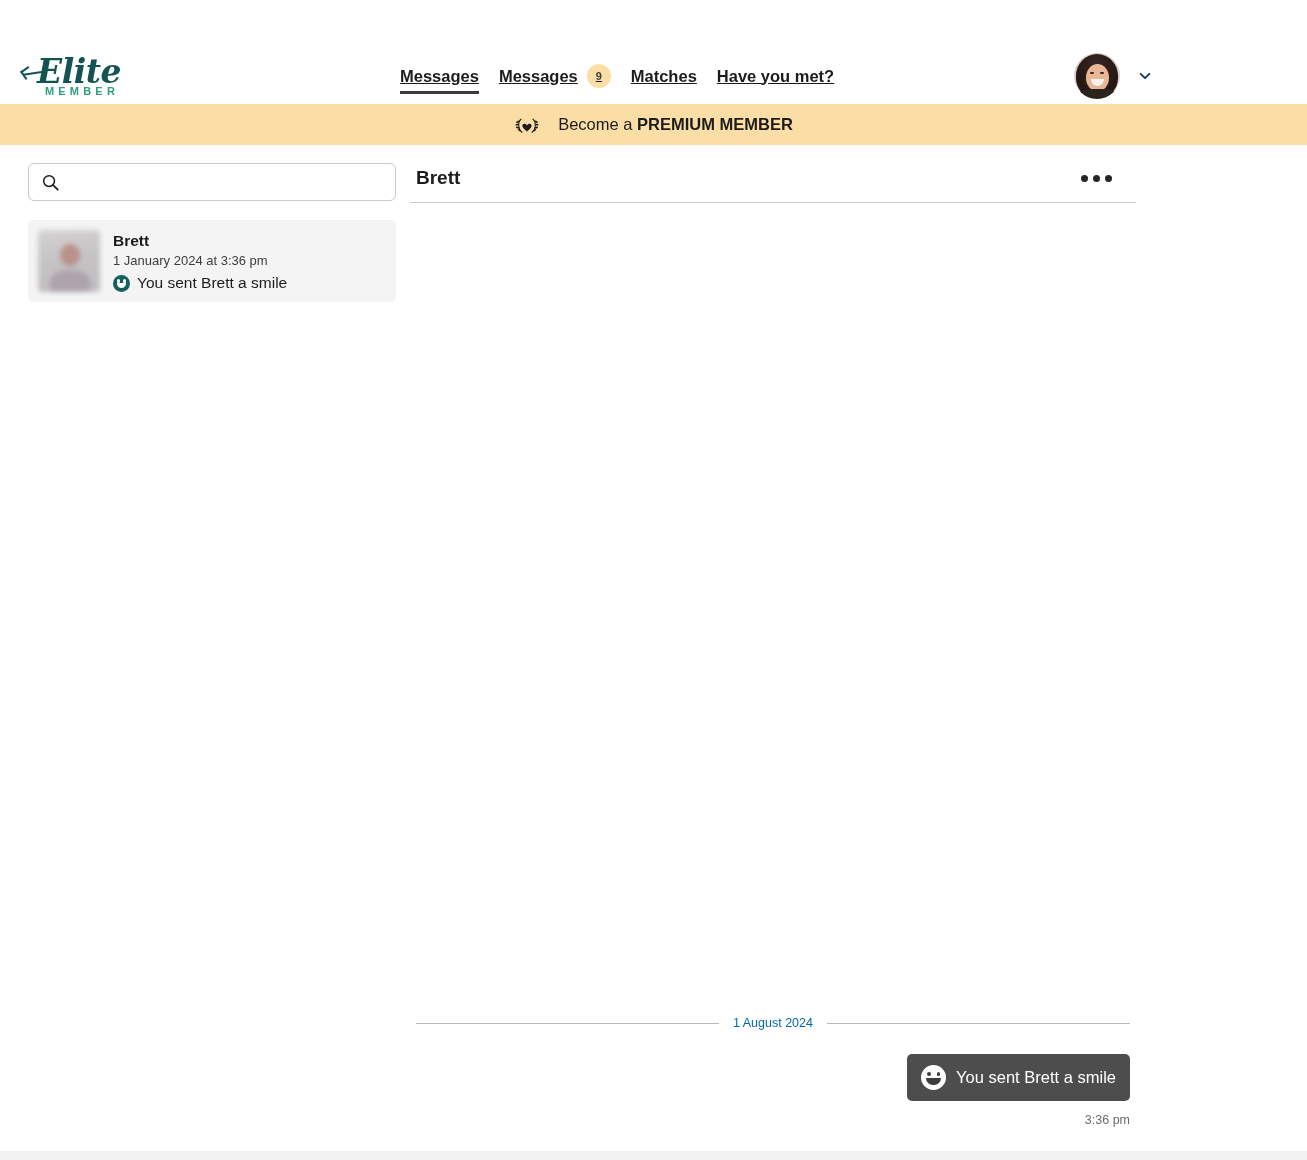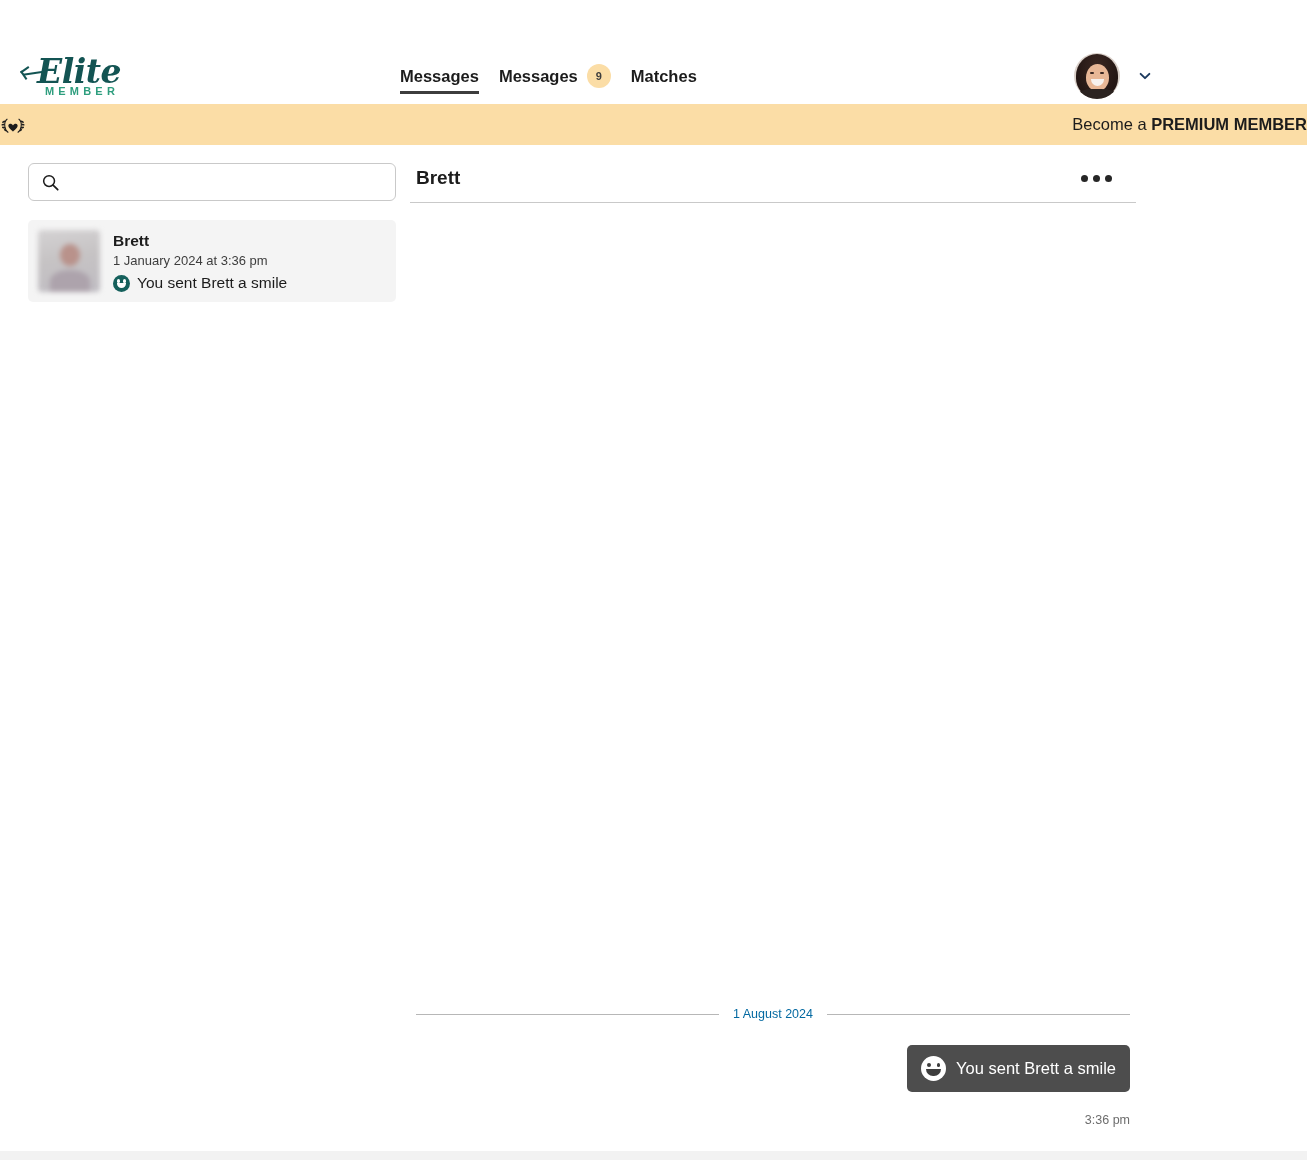--- a/index.html
+++ b/index.html
@@ -84,20 +84,21 @@
     font-weight: 700;
     color: #1c1c1c;
     padding: 0 0 0 0;
     margin-right: 20px;
     height: 56px;
     display: flex;
     align-items: center;
     cursor: pointer;
     position: relative;
     white-space: nowrap;
+    text-decoration: underline;
   }
   .nav-item.active::after {
     content: "";
     position: absolute;
     left: 0;
     right: 0;
     bottom: 10px;
     height: 3px;
     background: #3d3d3d;
   }
@@ -178,21 +179,21 @@
     cursor: pointer;
     flex: none;
   }
 
   
   .banner {
     height: 41px;
     background: #fbdda6;
     display: flex;
     align-items: center;
-    justify-content: space-between;
+    justify-content: center;
     gap: 18px;
   }
   .banner-text {
     font-size: 16.5px;
     color: #1c1c1c;
   }
   .banner-text b { font-weight: 700; }
   .laurel { width: 26px; height: 20px; }
 
   
@@ -404,21 +405,21 @@
   .smiley-lg .m {
     position: absolute;
     left: 5px; top: 12.5px;
     width: 15px; height: 7px;
     border-radius: 0 0 14px 14px;
     background: #3d3d3d;
   }
   .msg-time {
     font-size: 12.5px;
     color: #6d6d6d;
-    margin-top: 21px;
+    margin-top: 12px;
   }
 
   .composer {
     padding: 26px 0 0 0;
     display: flex;
     justify-content: center;
   }
   .composer-box {
     width: 726px;
     height: 46px;
@@ -468,20 +469,23 @@
   <nav class="nav">
     <div class="nav-item active">
       <span>Messages</span>
     </div>
     <div class="nav-item">
       <span>Messages</span>
       <span class="nav-badge">9</span>
     </div>
     <div class="nav-item">
       <span>Matches</span>
+    </div>
+    <div class="nav-item">
+      <span>Have you met?</span>
     </div>
   </nav>
 
   <div class="header-right">
     <div class="avatar">
       <div class="hair"></div>
       <div class="face"></div>
       <div class="eyeL"></div>
       <div class="eyeR"></div>
       <div class="smile"></div>

